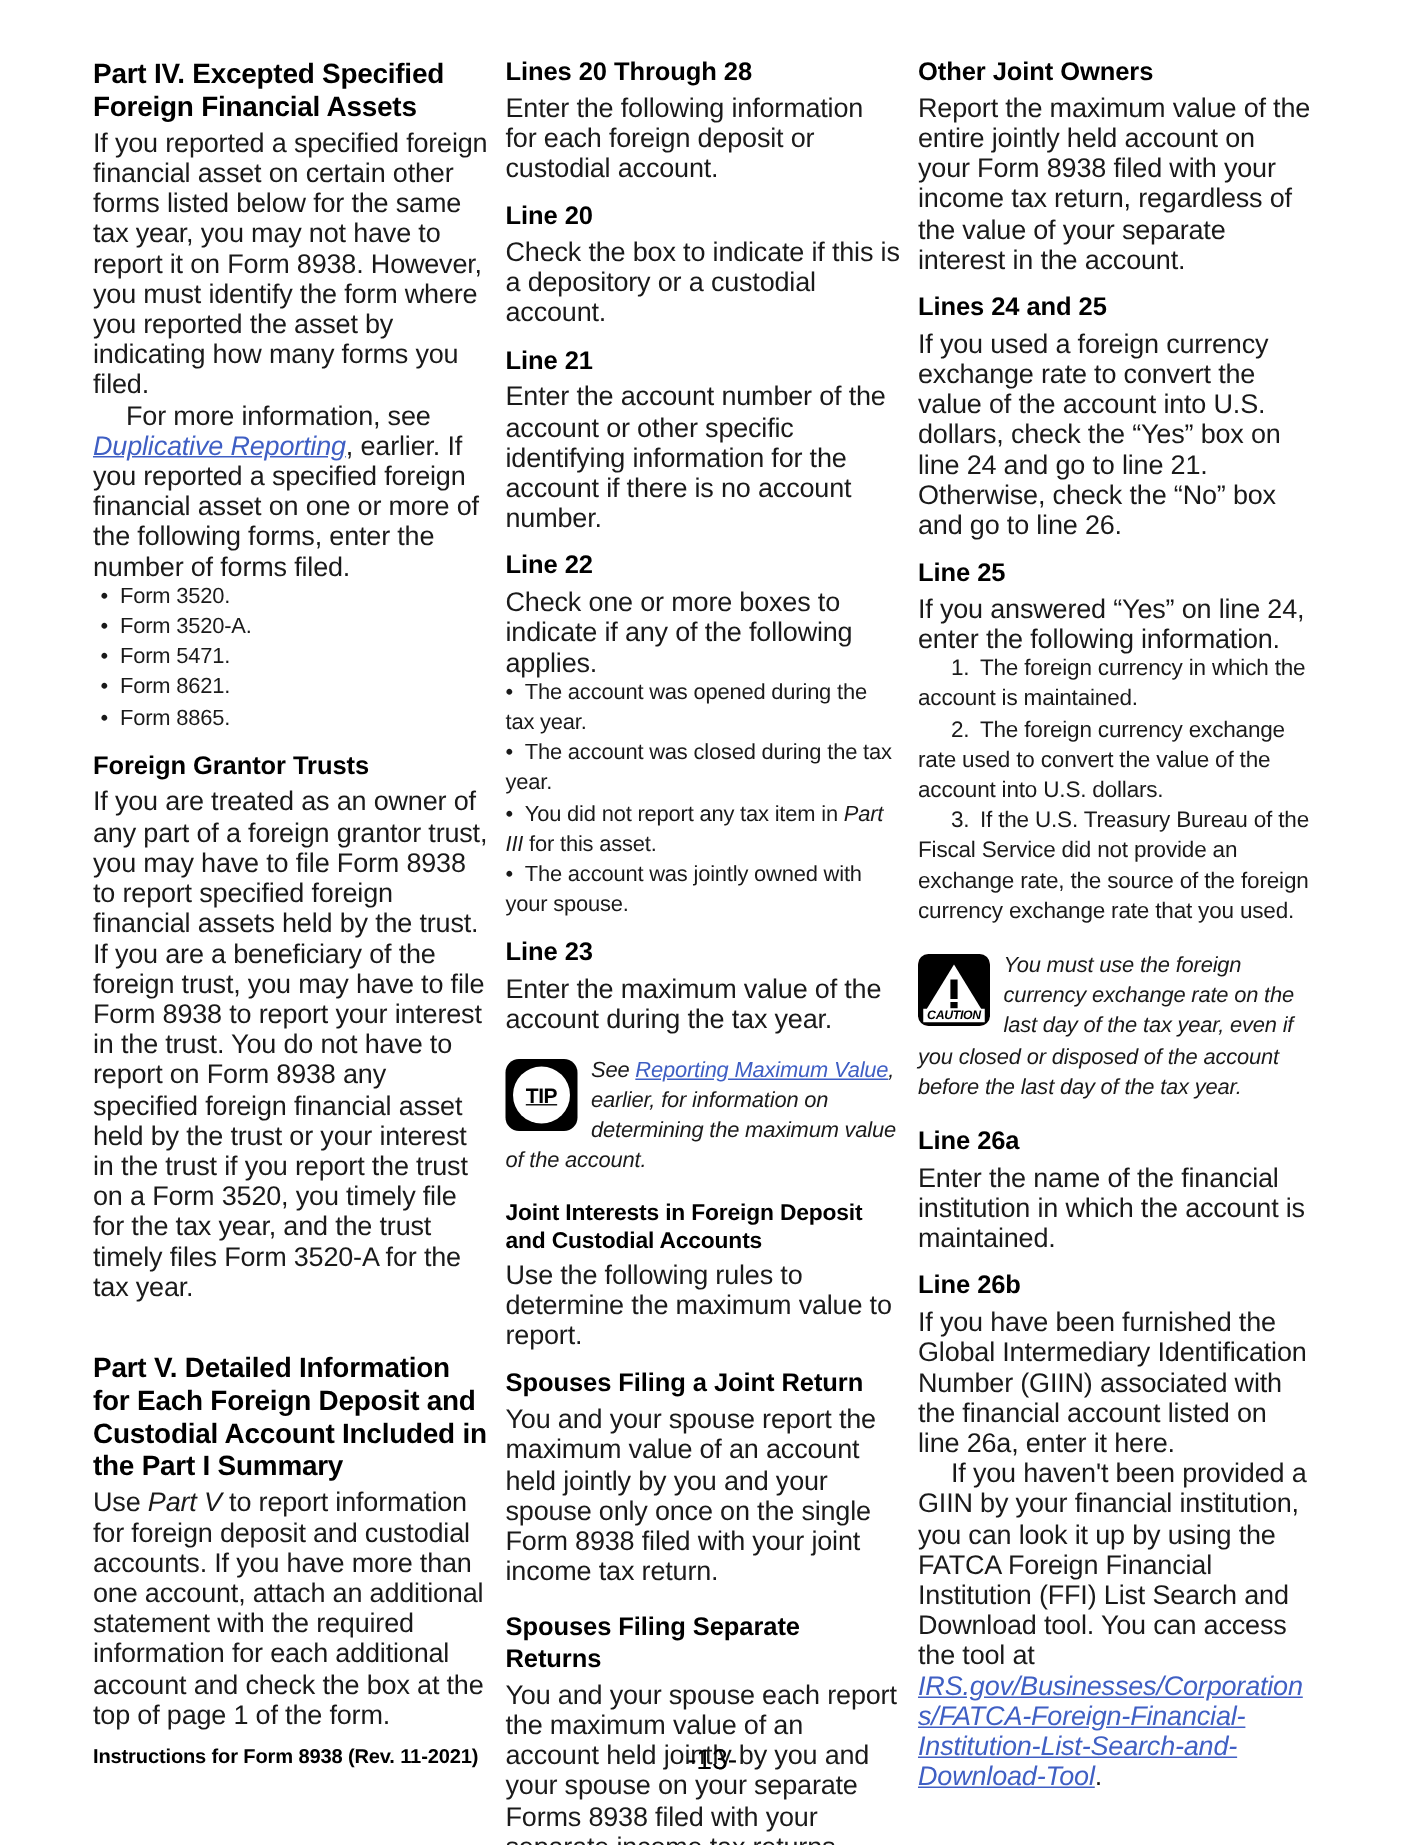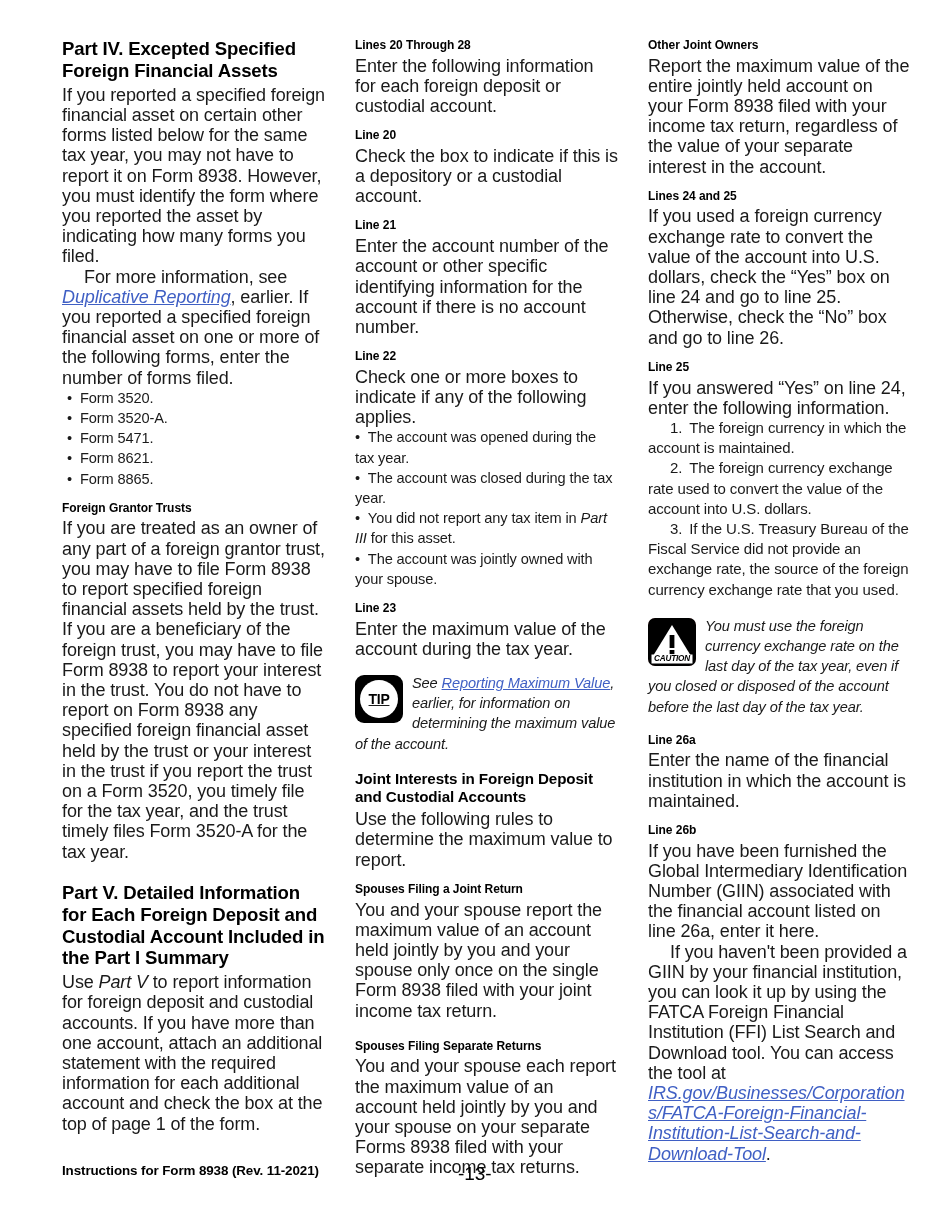--- a/index.html
+++ b/index.html
@@ -20,21 +20,21 @@
     overflow: hidden;
     box-sizing: border-box;
   }
   .columns {
     position: absolute;
     left: 62px;
     top: 38px;
     width: 826px;
     height: 1080px;
     display: flex;
-    gap: 30px;
+    gap: 12px;
     align-items: flex-start;
   }
   .col {
     width: 263px;
     flex: 0 0 263px;
   }
   .col-2, .col-3 { width: 263px; flex: 0 0 263px; }
 
   
   .h-part {
@@ -47,21 +47,21 @@
   }
   .h-sec {
     font-size: 15.2px;
     font-weight: bold;
     line-height: 1.2;
     letter-spacing: -0.1px;
     margin: 11px 0 3px 0;
     color: #000;
   }
   .h-sub {
-    font-size: 12px;
+    font-size: 17px;
     font-weight: bold;
     line-height: 1.22;
     letter-spacing: -0.05px;
     margin: 12px 0 3px 0;
     color: #000;
   }
   p.body {
     font-size: 18px;
     line-height: 20.2px;
     margin: 0;
@@ -230,21 +230,21 @@
         <li>Form 3520.</li>
         <li>Form 3520-A.</li>
         <li>Form 5471.</li>
         <li>Form 8621.</li>
         <li>Form 8865.</li>
       </ul>
 
       <h2 class="h-sub">Foreign Grantor Trusts</h2>
       <p class="body">If you are treated as an owner of any part of a foreign grantor trust, you may have to file Form 8938 to report specified foreign financial assets held by the trust. If you are a beneficiary of the foreign trust, you may have to file Form 8938 to report your interest in the trust. You do not have to report on Form 8938 any specified foreign financial asset held by the trust or your interest in the trust if you report the trust on a Form 3520, you timely file for the tax year, and the trust timely files Form 3520-A for the tax year.</p>
 
-      <h1 class="h-part" style="margin-top:20px">Part V. Detailed Information for Each Foreign Deposit and Custodial Account Included in the Part I Summary</h1>
+      <h1 class="h-part" style="margin-top:33px">Part V. Detailed Information for Each Foreign Deposit and Custodial Account Included in the Part I Summary</h1>
       <p class="body tight"><span>Use </span><em>Part V</em><span> to report information for foreign deposit and custodial accounts. If you have more than one account, attach an additional statement with the required information for each additional account and check the box at the top of page 1 of the form.</span></p>
 
     </div>
 
     <div class="col col-2">
 
       <h2 class="h-sub" style="margin-top:0">Lines 20 Through 28</h2>
       <p class="body">Enter the following information for each foreign deposit or custodial account.</p>
 
       <h2 class="h-sub">Line 20</h2>
@@ -288,21 +288,21 @@
       <p class="body">You and your spouse each report the maximum value of an account held jointly by you and your spouse on your separate Forms 8938 filed with your separate income tax returns.</p>
 
     </div>
 
     <div class="col col-3">
 
       <h2 class="h-sub" style="margin-top:0">Other Joint Owners</h2>
       <p class="body">Report the maximum value of the entire jointly held account on your Form 8938 filed with your income tax return, regardless of the value of your separate interest in the account.</p>
 
       <h2 class="h-sub">Lines 24 and 25</h2>
-      <p class="body">If you used a foreign currency exchange rate to convert the value of the account into U.S. dollars, check the “Yes” box on line 24 and go to line 25. Otherwise, check the “No” box and go to line 26.</p>
+      <p class="body">If you used a foreign currency exchange rate to convert the value of the account into U.S. dollars, check the “Yes” box on line 24 and go to line 21. Otherwise, check the “No” box and go to line 26.</p>
 
       <h2 class="h-sub">Line 25</h2>
       <p class="body">If you answered “Yes” on line 24, enter the following information.</p>
 
       <ol class="numlist">
         <li><span class="num">1.</span><span>The foreign currency in which the account is maintained.</span></li>
         <li><span class="num">2.</span><span>The foreign currency exchange rate used to convert the value of the account into U.S. dollars.</span></li>
         <li><span class="num">3.</span><span>If the U.S. Treasury Bureau of the Fiscal Service did not provide an exchange rate, the source of the foreign currency exchange rate that you used.</span></li>
       </ol>
 

